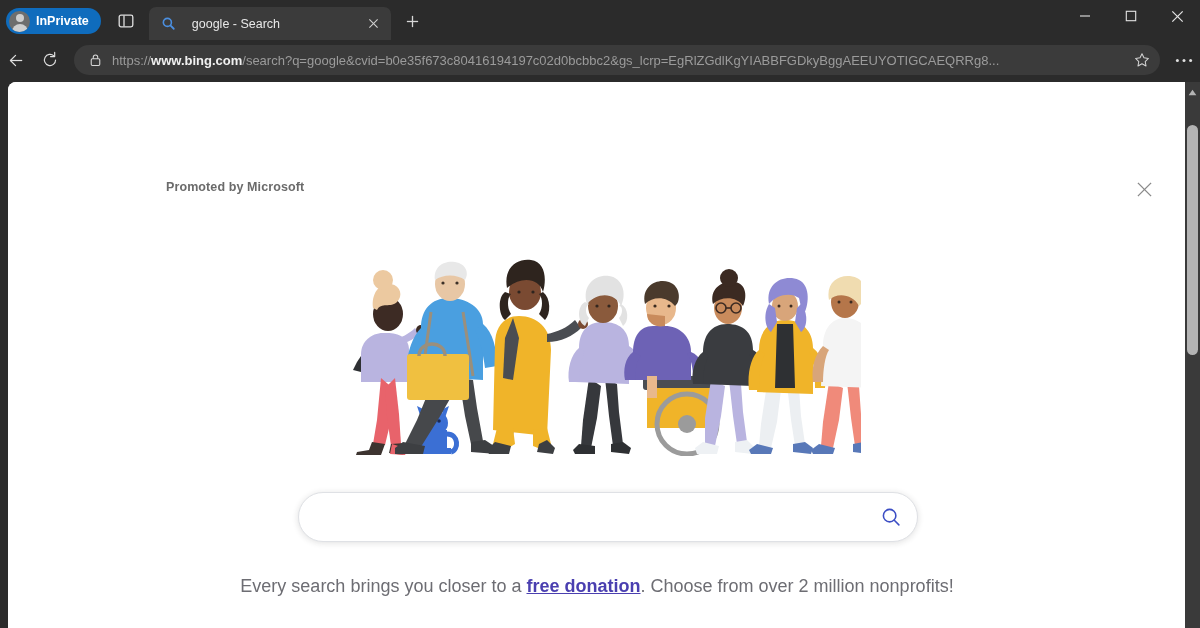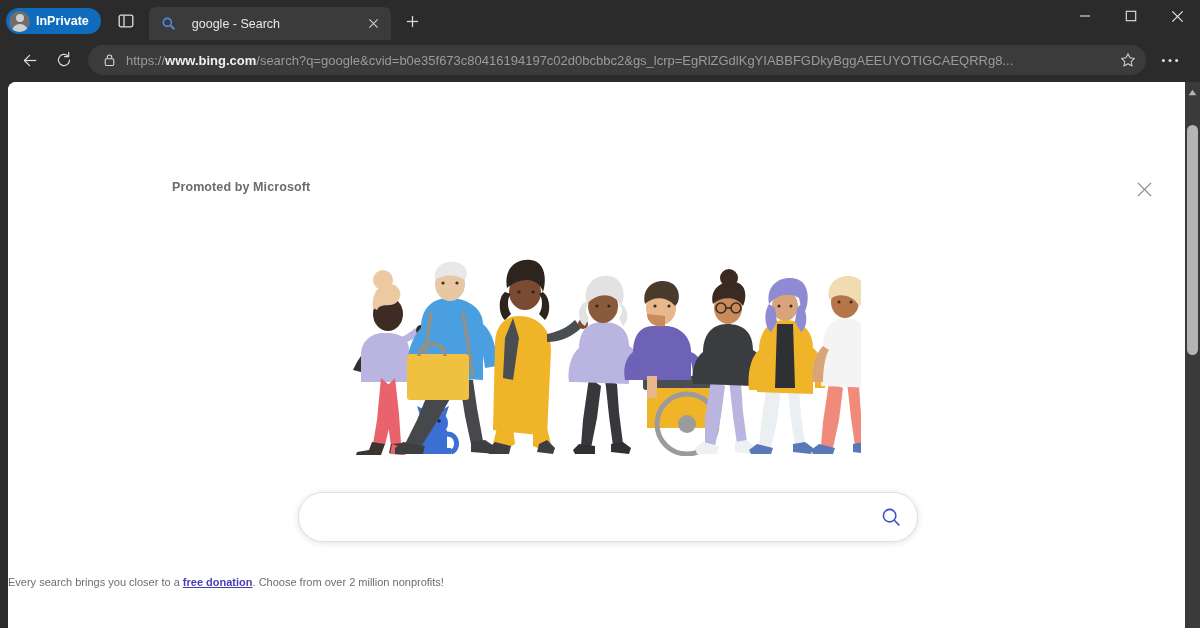--- a/index.html
+++ b/index.html
@@ -68,21 +68,21 @@
 
   .wincontrols { position: absolute; right: 0; top: 0; display: flex; height: 32px; }
   .wc {
     width: 46px; height: 32px;
     display: flex; align-items: center; justify-content: center; color: #e4e4e4;
   }
 
   
   .navbar {
     height: 40px; display: flex; align-items: center;
-    gap: 2px; padding: 0 14px; background: #2b2b2b;
+    gap: 2px; padding: 0 0; background: #2b2b2b;
   }
   .navbtn {
     width: 32px; height: 32px; flex: none;
     display: flex; align-items: center; justify-content: center;
     border-radius: 4px; color: #e0e0e0;
   }
   .omnibox {
     flex: 1; height: 30px; background: #3b3b3b;
     border-radius: 15px; display: flex; align-items: center;
     padding: 0 4px 0 10px; margin: 0 6px; min-width: 0;
@@ -109,21 +109,21 @@
   .viewport {
     position: absolute; left: 8px; top: 82px;
     width: 1192px; height: 546px;
     background: #ffffff; border-radius: 8px 0 0 0;
     overflow: hidden;
   }
 
   .page { position: relative; width: 1178px; height: 546px; background: #ffffff; }
 
   .promoted {
-    position: absolute; left: 164px; top: 98px;
+    position: absolute; left: 158px; top: 98px;
     font-size: 12.5px; font-weight: 700; color: #6b6b6b; letter-spacing: .1px;
   }
   .promoted-row-close {
     position: absolute; right: 30px; top: 95px;
     width: 24px; height: 24px;
     display: flex; align-items: center; justify-content: center; color: #8a8a8a;
   }
 
   .hero { position: absolute; left: 0; top: 0; width: 1178px; height: 546px; }
 
@@ -144,21 +144,21 @@
     font-size: 15px; color: #202124; padding: 0 10px 0 22px;
     font-family: "Liberation Sans", sans-serif;
   }
   .search-go {
     width: 52px; height: 46px; flex: none;
     display: flex; align-items: center; justify-content: center;
   }
 
   .tagline {
     position: absolute; left: 0; top: 494px; width: 1178px;
-    text-align: left; font-size: 11px; color: #6d6d73;
+    text-align: center; font-size: 18px; color: #6d6d73;
   }
   .tagline .donate-link { color: #4a3fb0; font-weight: 700; }
 
   
   .scrollbar {
     position: absolute; right: 0; top: 82px; width: 15px; height: 546px;
     background: #3a3a3a;
   }
   .sb-arrow-up {
     position: absolute; top: 3px; left: 0; width: 15px; height: 14px;

